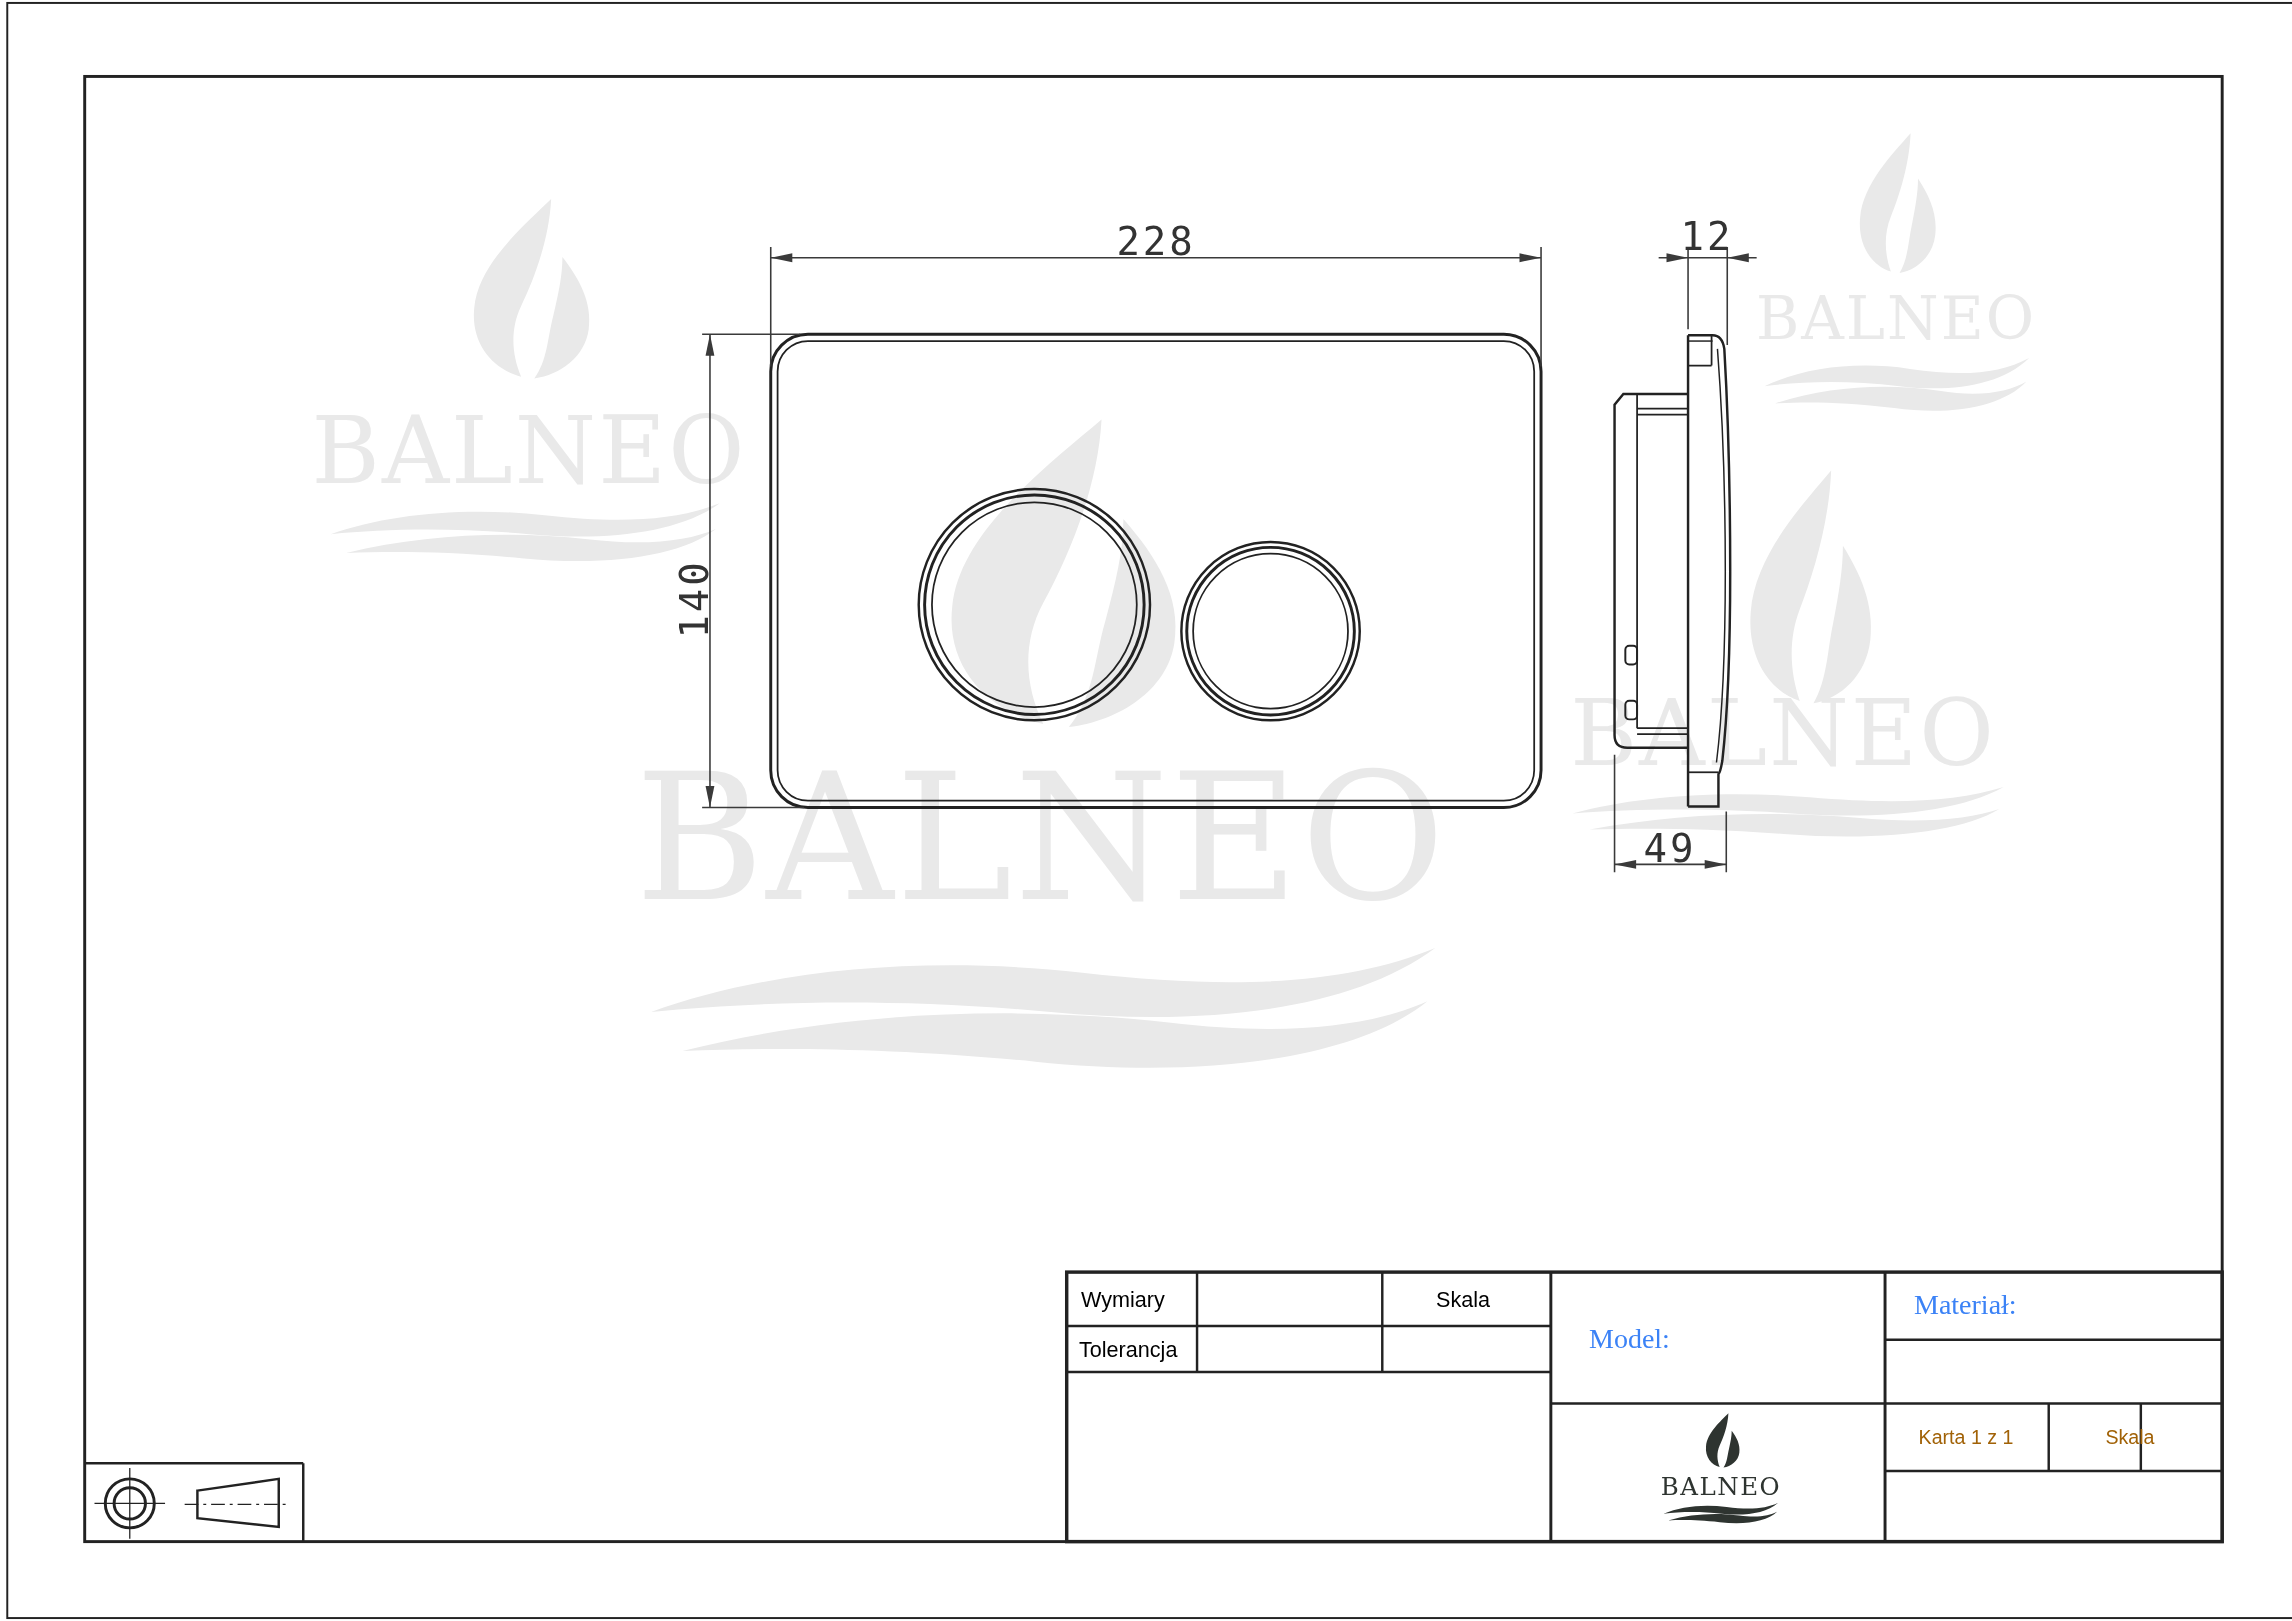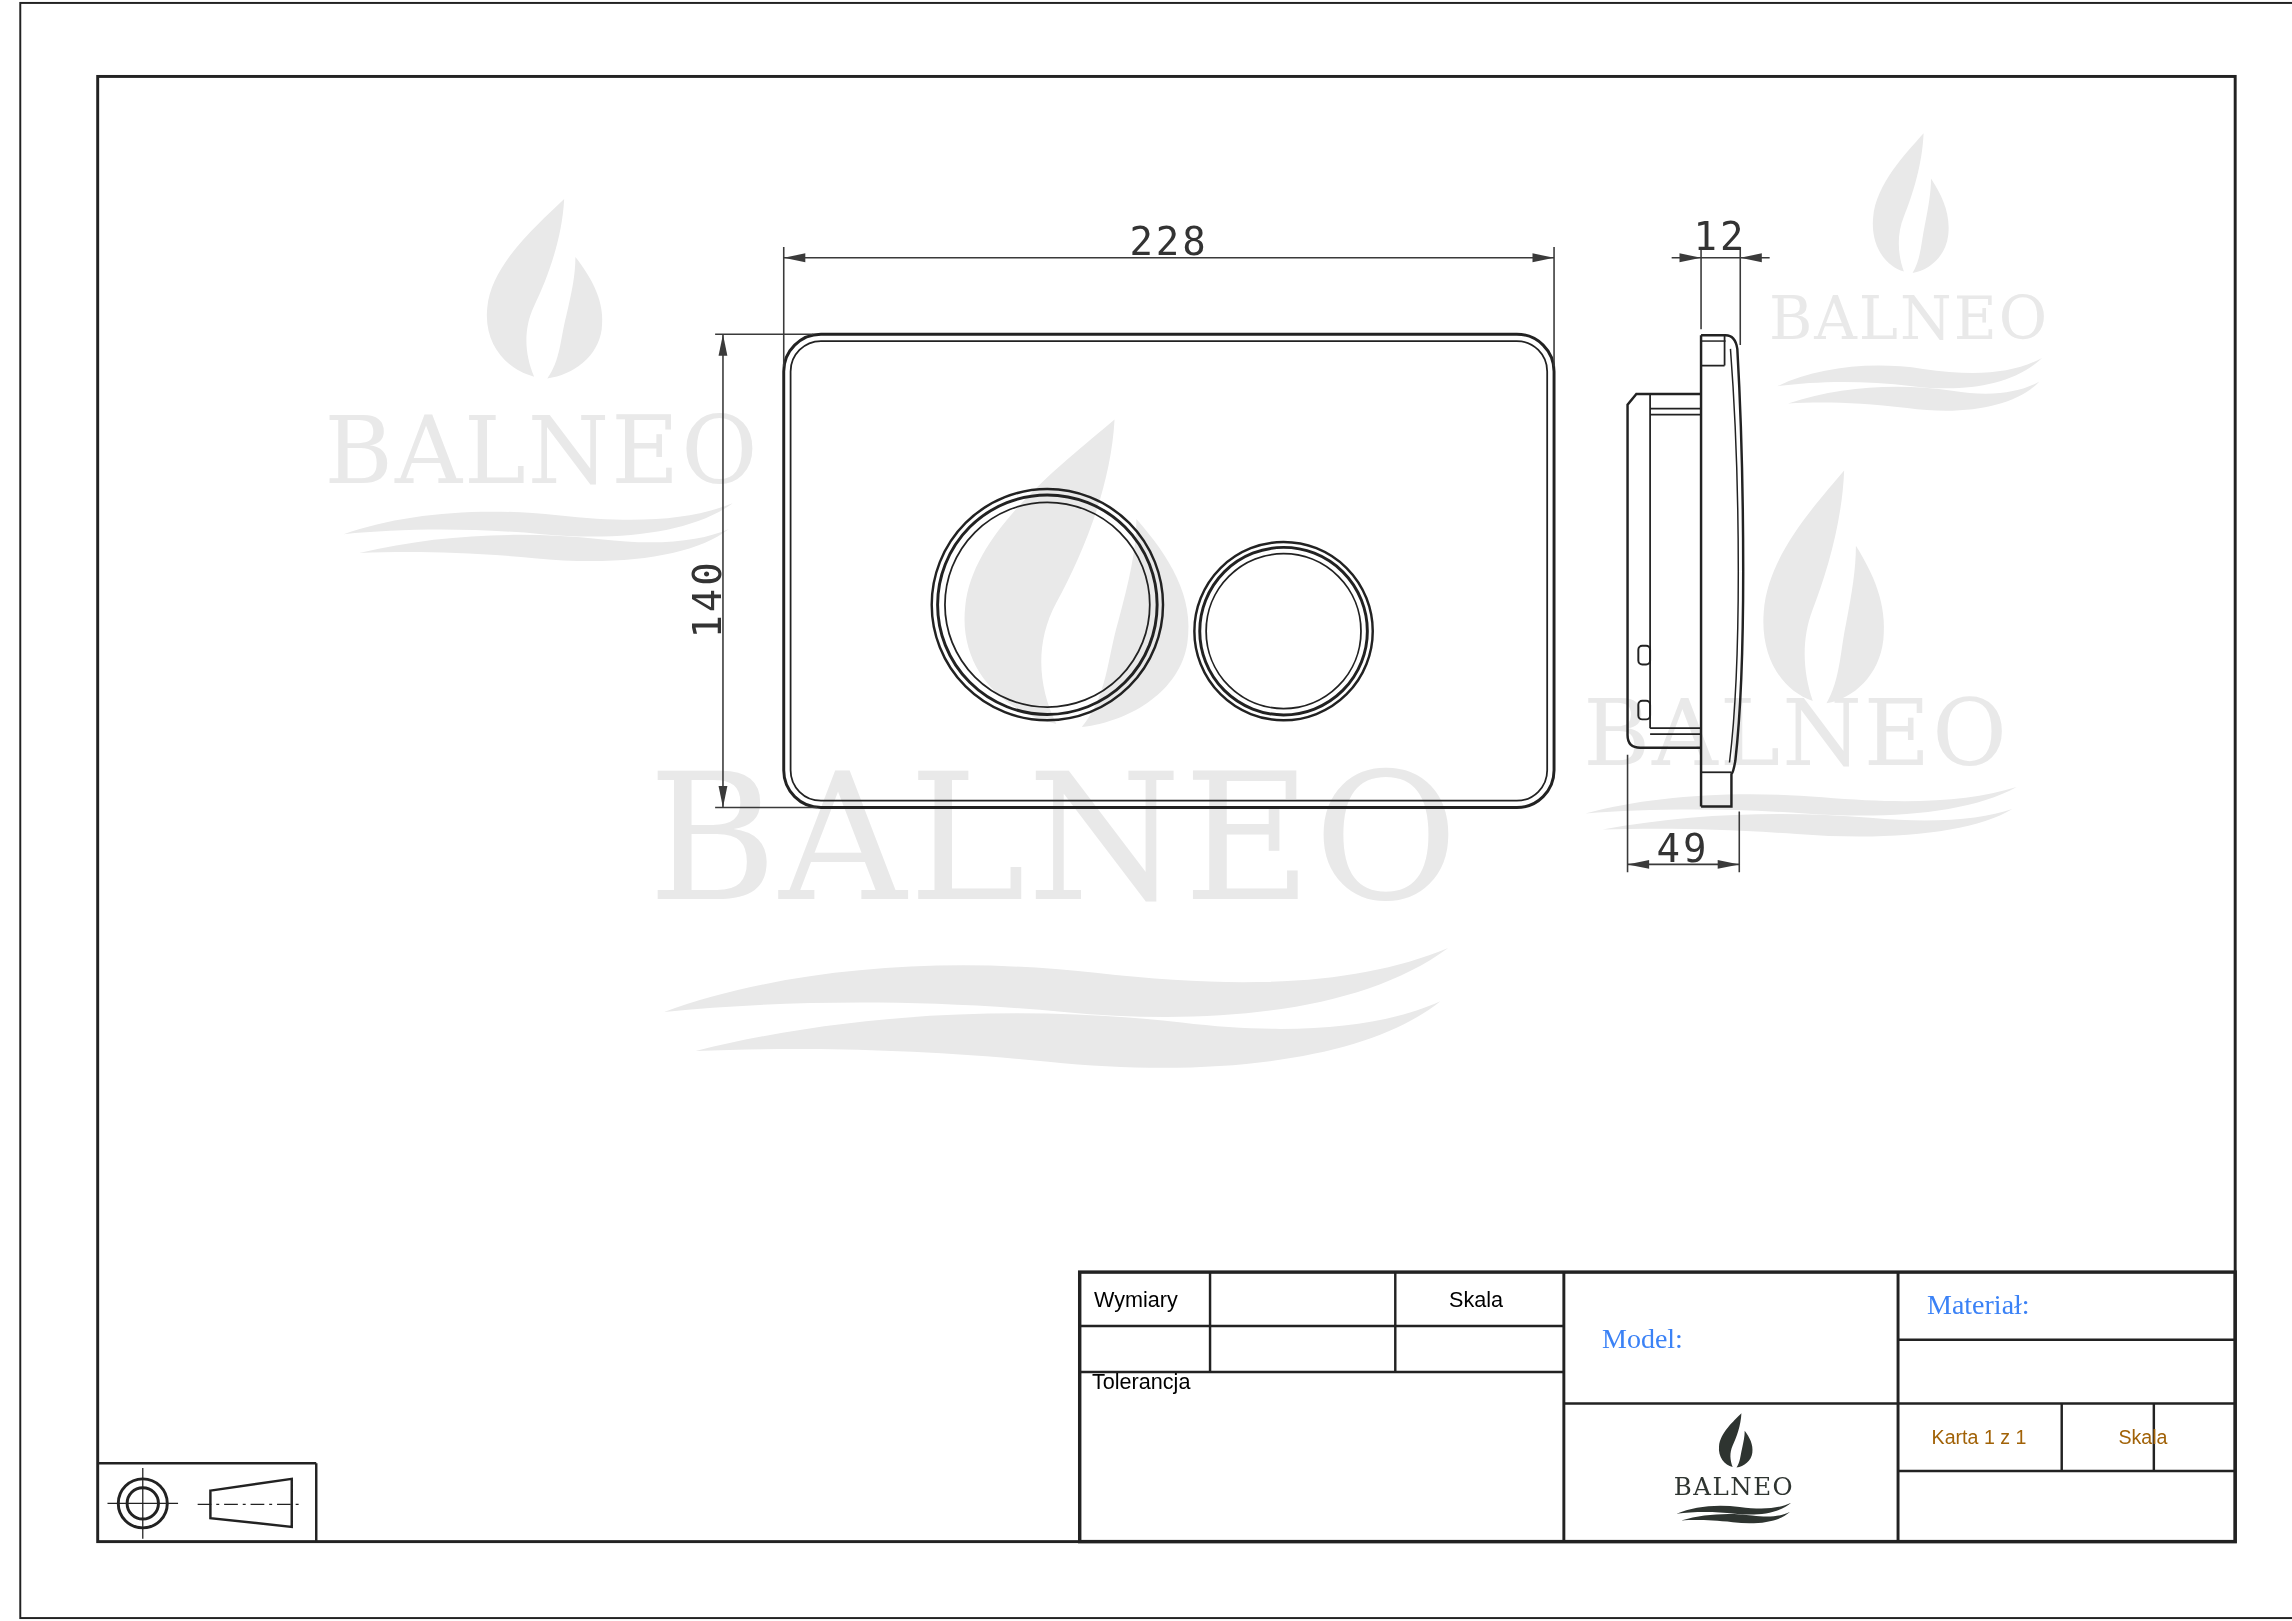--- a/index.html
+++ b/index.html
@@ -1,18 +1,18 @@
 <!DOCTYPE html>
 <html><head>
 <meta charset="utf-8">
 <style>
   html,body{margin:0;padding:0;background:#fff;}
   .page{position:relative;width:2293px;height:1621px;background:#fff;overflow:hidden;
         font-family:"Liberation Sans",sans-serif;}
-  .layer{position:absolute;left:17px;top:0;width:1984px;height:1621px;}
+  .layer{position:absolute;left:4px;top:0;width:1984px;height:1621px;}
   svg{display:block;}
   .t{position:absolute;white-space:nowrap;}
   .ctr{transform:translate(-50%,-50%);}
   .vctr{transform:translate(0,-50%);}
   .wm-text{font-family:"DejaVu Serif","Liberation Serif",serif;color:#e9e9e9;
            letter-spacing:2px;font-weight:400;}
   .dim-text{font-family:"DejaVu Sans Mono","Liberation Mono",monospace;color:#333;
             font-size:39px;letter-spacing:2.9px;}
   .dim-text-v{transform:translate(-50%,-50%) rotate(-90deg);}
   .tb-label{color:#000000;font-size:21.6px;}
@@ -151,21 +151,21 @@
   </div>
 
   <div class="layer">
 
     <div class="t ctr dim-text" style="left:1152px;top:241px;">228</div>
     <div class="t dim-text dim-text-v" style="left:690px;top:599px;">140</div>
     <div class="t ctr dim-text" style="left:1703px;top:236px;">12</div>
     <div class="t ctr dim-text" style="left:1666px;top:848px;">49</div>
 
     <div class="t vctr tb-label" style="left:1077px;top:1300px;">Wymiary</div>
-    <div class="t vctr tb-label" style="left:1075px;top:1350px;margin-top:32px;">Tolerancja</div>
+    <div class="t vctr tb-label" style="left:1075px;top:1350px;">Tolerancja</div>
     <div class="t ctr tb-label" style="left:1459px;top:1300px;">Skala</div>
     <div class="t vctr tb-label-lg" style="left:1585px;top:1339px;">Model:</div>
     <div class="t vctr tb-label-lg" style="left:1910px;top:1305px;">Materiał:</div>
     <div class="t ctr tb-label-sm" style="left:1962px;top:1437px;">Karta 1 z 1</div>
     <div class="t ctr tb-label-sm" style="left:2090px;top:1437px;margin-left:36px;">Skala</div>
 
     <div class="t ctr logo-text" style="left:1717px;top:1486px;">BALNEO</div>
   </div>
 
 </div>

